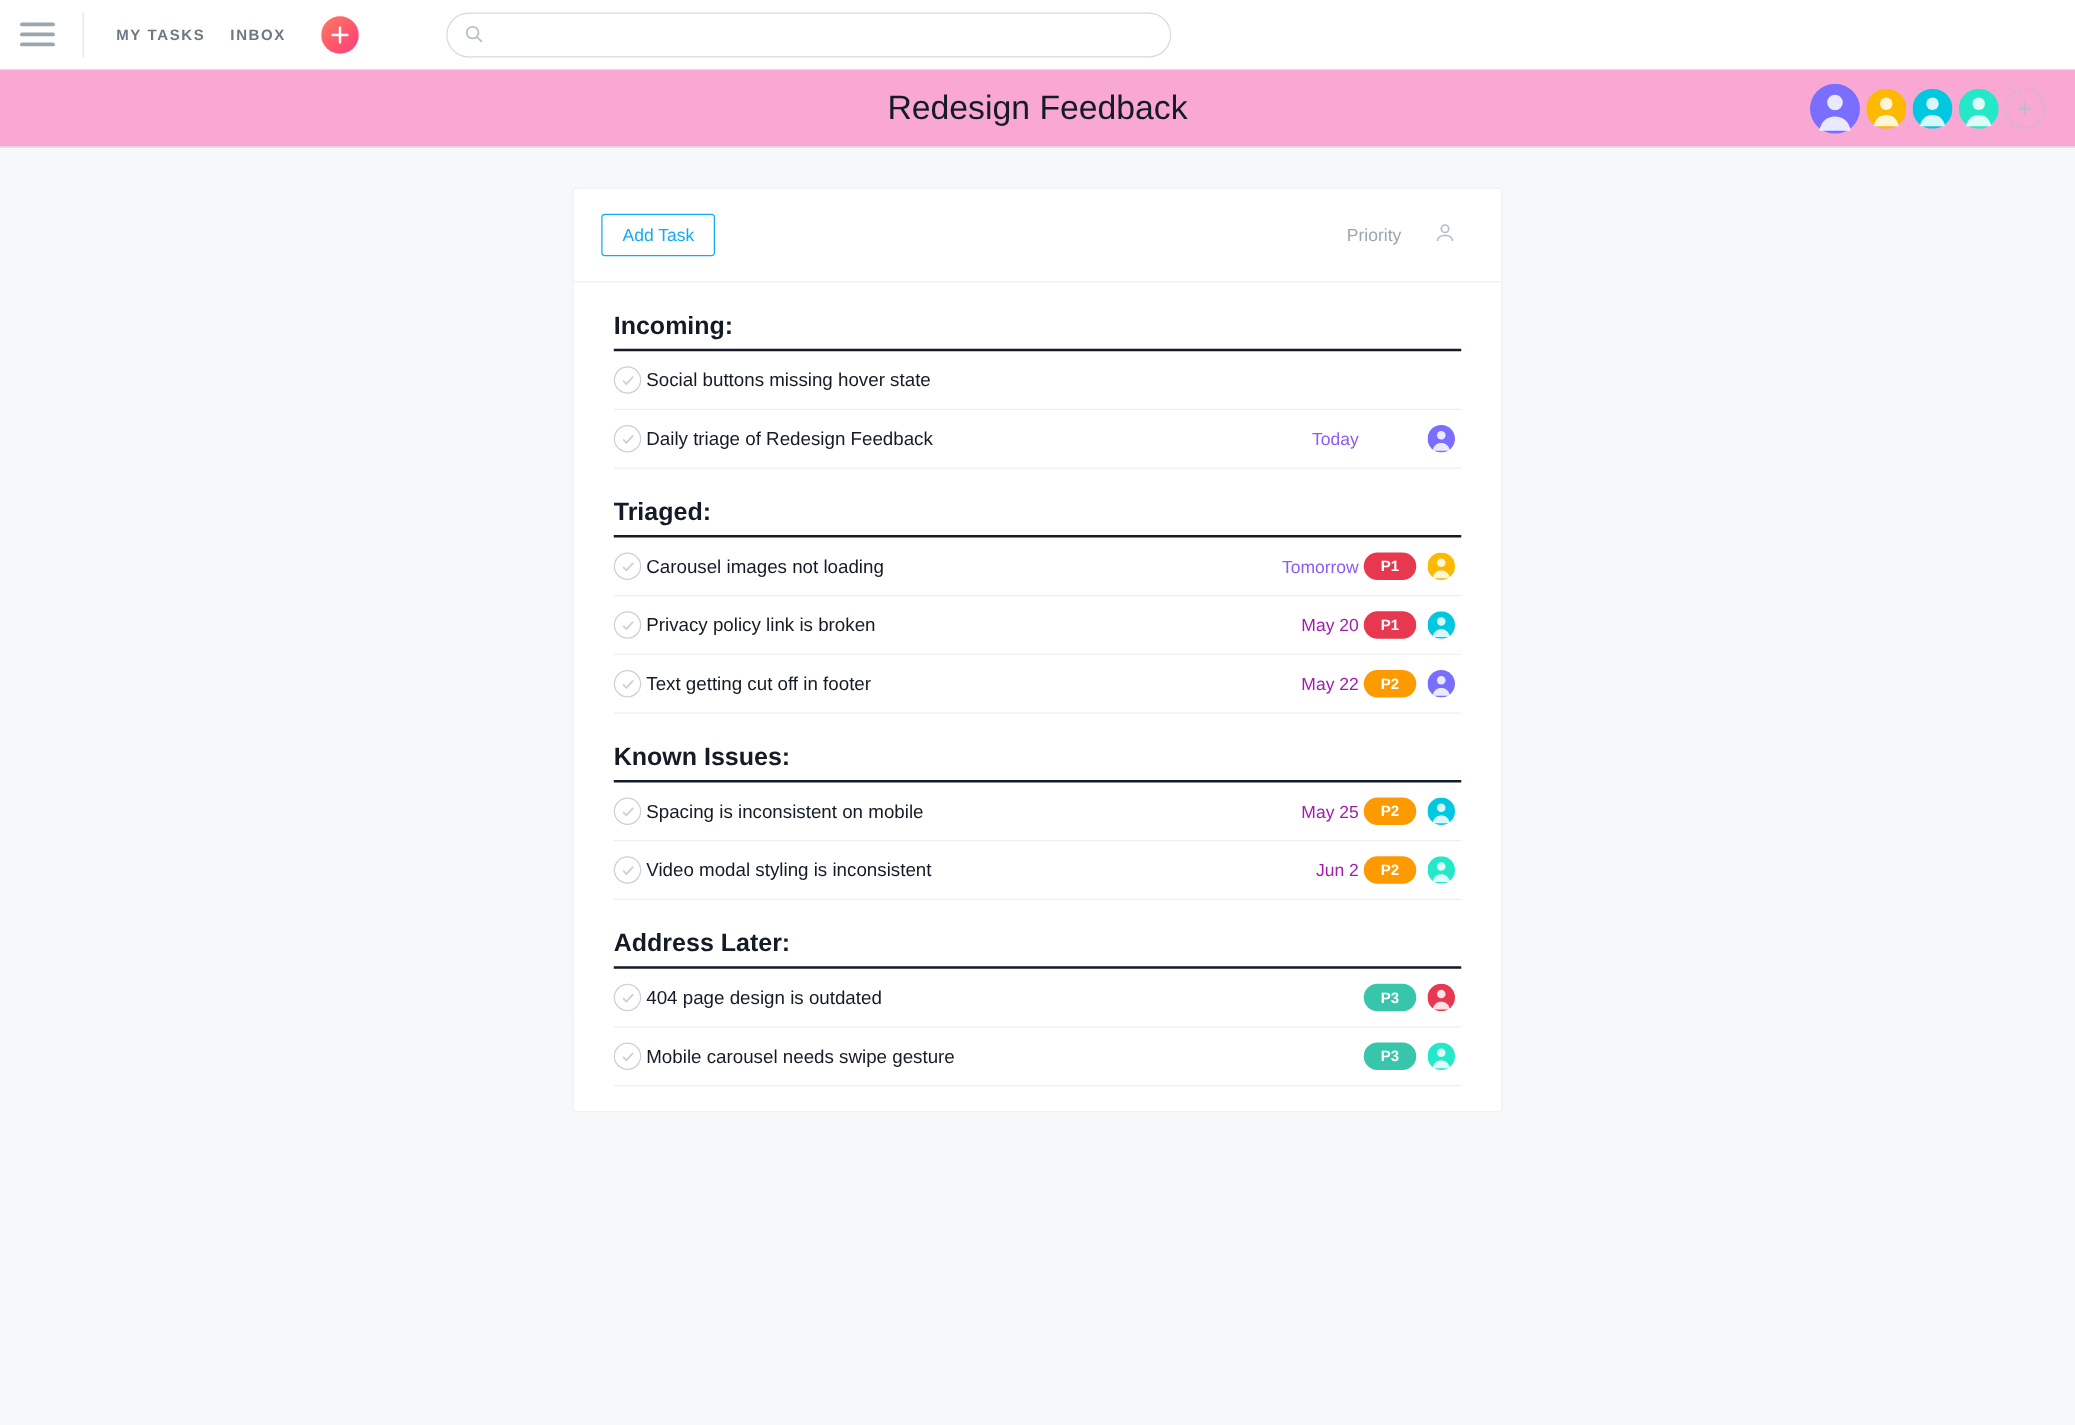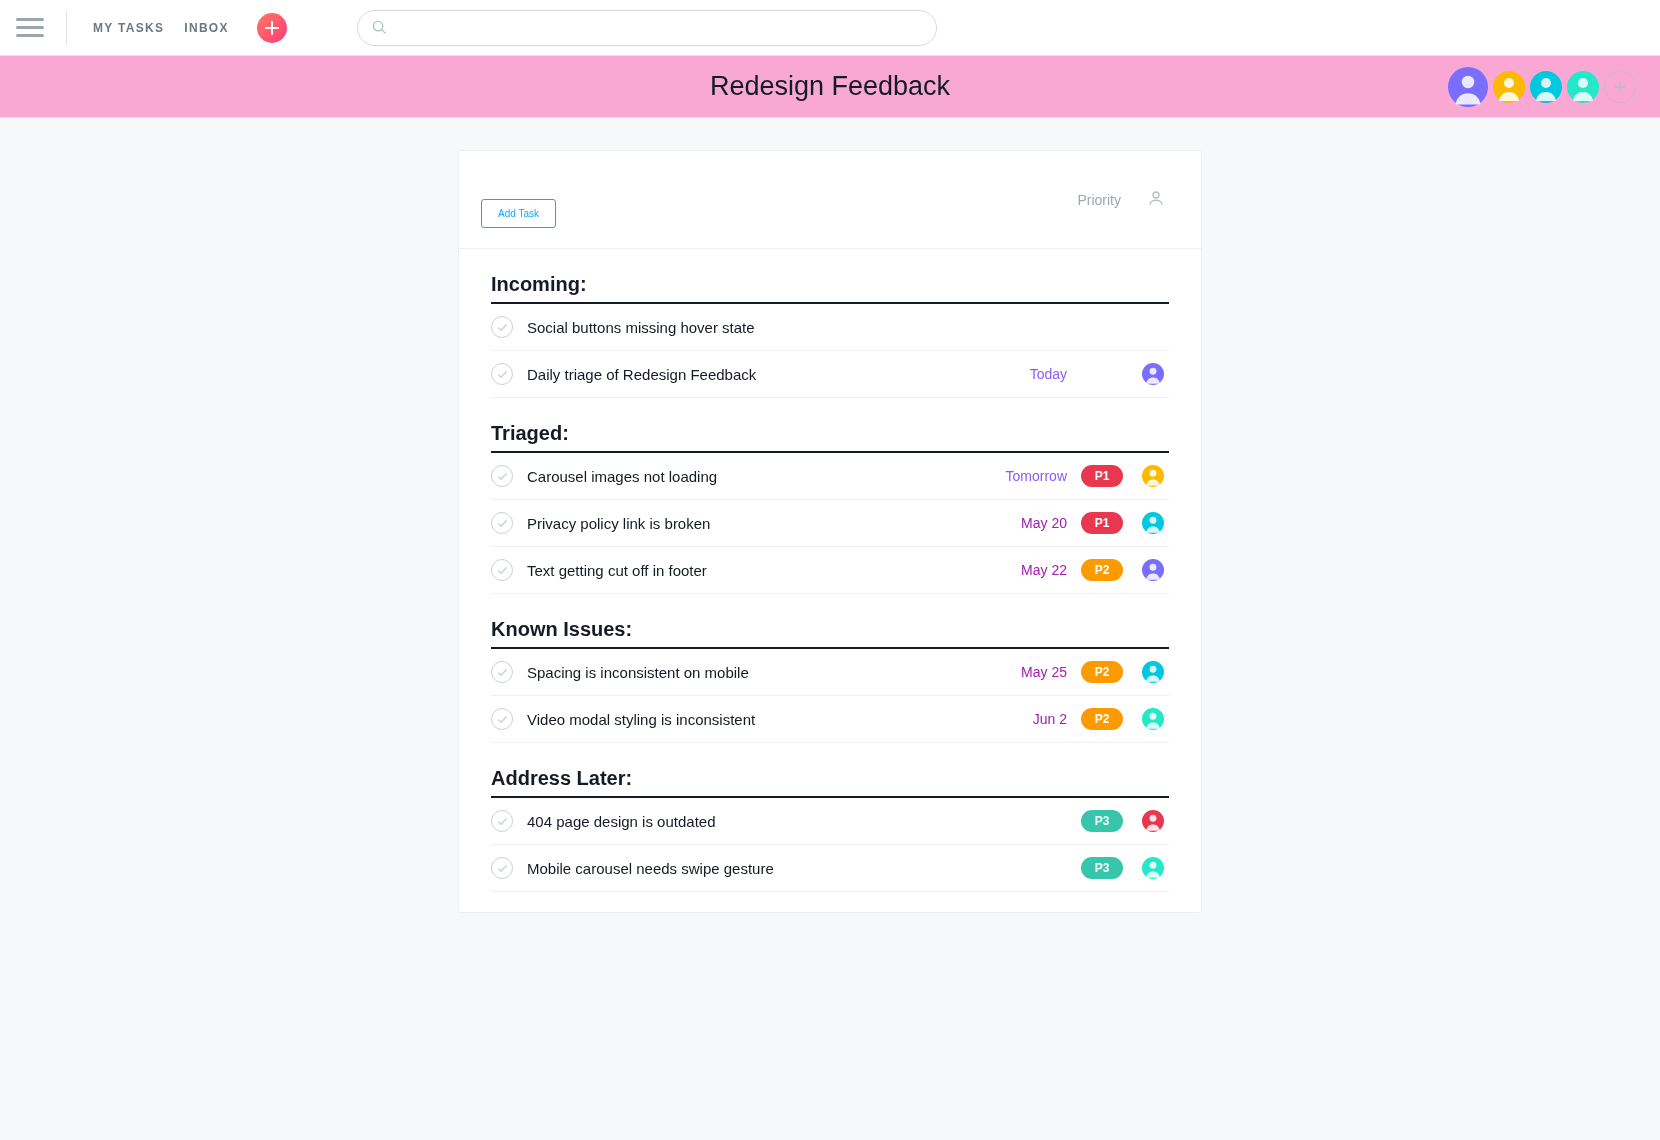--- a/index.html
+++ b/index.html
@@ -19,29 +19,29 @@
     .header h1 { font-size: 27px; font-weight: 500; color: #151b26; }
     .members { position: absolute; right: 24px; display: flex; align-items: center; gap: 5px; }
     .avatar { width: 32px; height: 32px; border-radius: 50%; display: inline-flex; align-items: center; justify-content: center; }
     .avatar.lg { width: 40px; height: 40px; }
     .avatar.sm { width: 22px; height: 22px; }
     .avatar svg { width: 100%; height: 100%; }
     .add-member { width: 32px; height: 32px; border-radius: 50%; border: 1px dashed #b7bfc6; display: flex; align-items: center; justify-content: center; color: #9ca6af; cursor: pointer; }
     
     .panel { width: 744px; margin: 32px auto 0; background: #fff; border: 1px solid #edeff1; border-radius: 3px; padding-bottom: 20px; }
     .panel-head { display: flex; align-items: center; padding: 20px 36px 20px 22px; border-bottom: 1px solid #edeff1; }
-    .add-task-btn { border: 1.5px solid #14aaf5; color: #14aaf5; background: #fff; font-size: 10px; font-weight: 500; padding: 8px 16px; border-radius: 3px; cursor: pointer; margin-top: 28px; }
+    .add-task-btn { border: 1.5px solid #14aaf5; color: #14aaf5; background: #fff; font-size: 14px; font-weight: 500; padding: 8px 16px; border-radius: 3px; cursor: pointer; }
     .panel-head-right { margin-left: auto; display: flex; align-items: center; gap: 26px; }
     .col-label { font-size: 14px; color: #9ca6af; }
     .col-person { color: #b7bfc6; }
     
     .section { padding: 0 32px; }
     .section-title { font-size: 20px; font-weight: 600; color: #151b26; margin-top: 24px; padding-bottom: 6px; border-bottom: 2px solid #151b26; }
     
-    .task-row { display: flex; align-items: center; padding: 12px 0; border-bottom: 1px solid #edeff1; gap: 14px; }
+    .task-row { display: flex; align-items: center; padding: 12px 0; border-bottom: 1px solid #edeff1; gap: 4px; }
     .check { width: 22px; height: 22px; border: 1.5px solid #cbd1d6; border-radius: 50%; display: flex; align-items: center; justify-content: center; cursor: pointer; flex-shrink: 0; }
     .check svg { width: 11px; height: 11px; }
     .task-title { font-size: 15px; color: #151b26; flex: 1; cursor: pointer; }
     .task-date { font-size: 14px; color: #a21caf; width: 72px; text-align: right; }
     .task-date.green { color: #8b5cf6; }
     .priority-pill { width: 42px; height: 22px; border-radius: 11px; display: inline-flex; align-items: center; justify-content: center; font-size: 12px; font-weight: 700; color: #fff; }
     .priority-col { width: 42px; display: flex; justify-content: center; }
     .assignee-col { width: 32px; display: flex; justify-content: center; }
     
     .mag-icon { width: 15px; height: 15px; color: #b7bfc6; }

